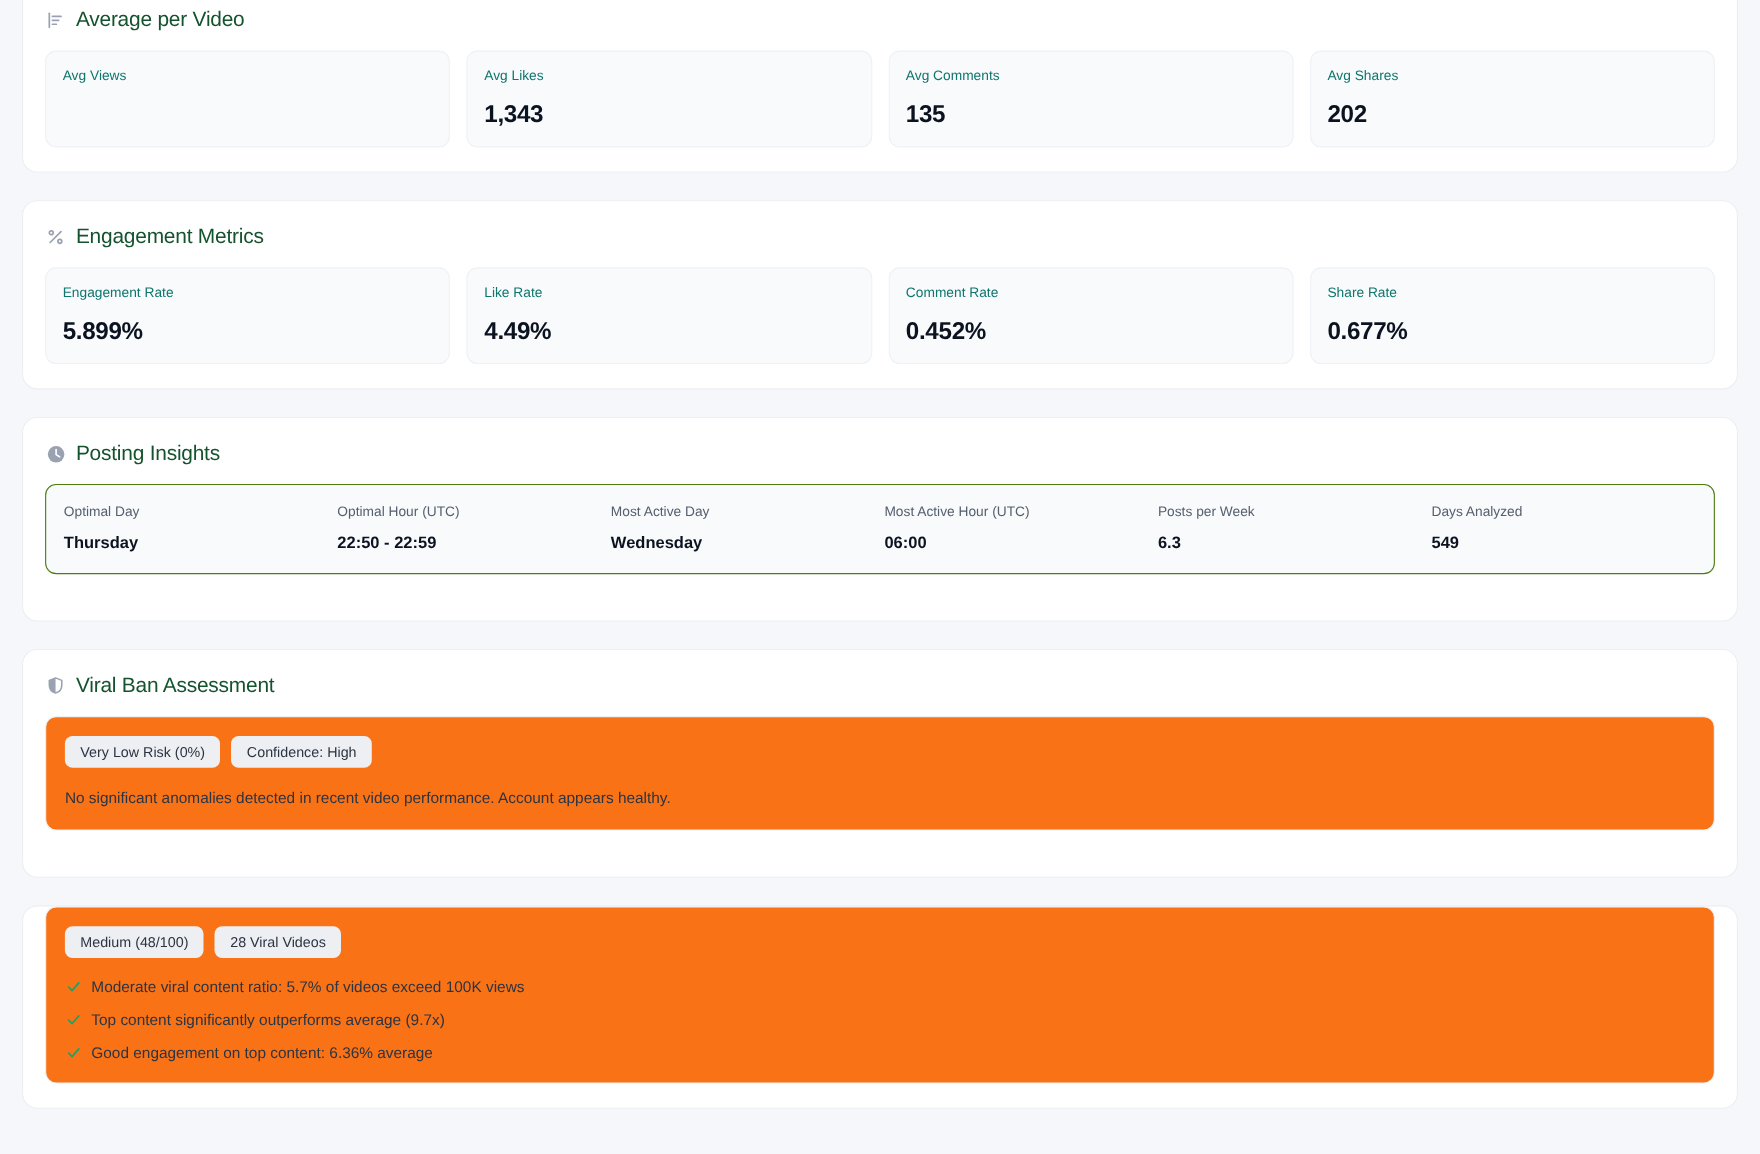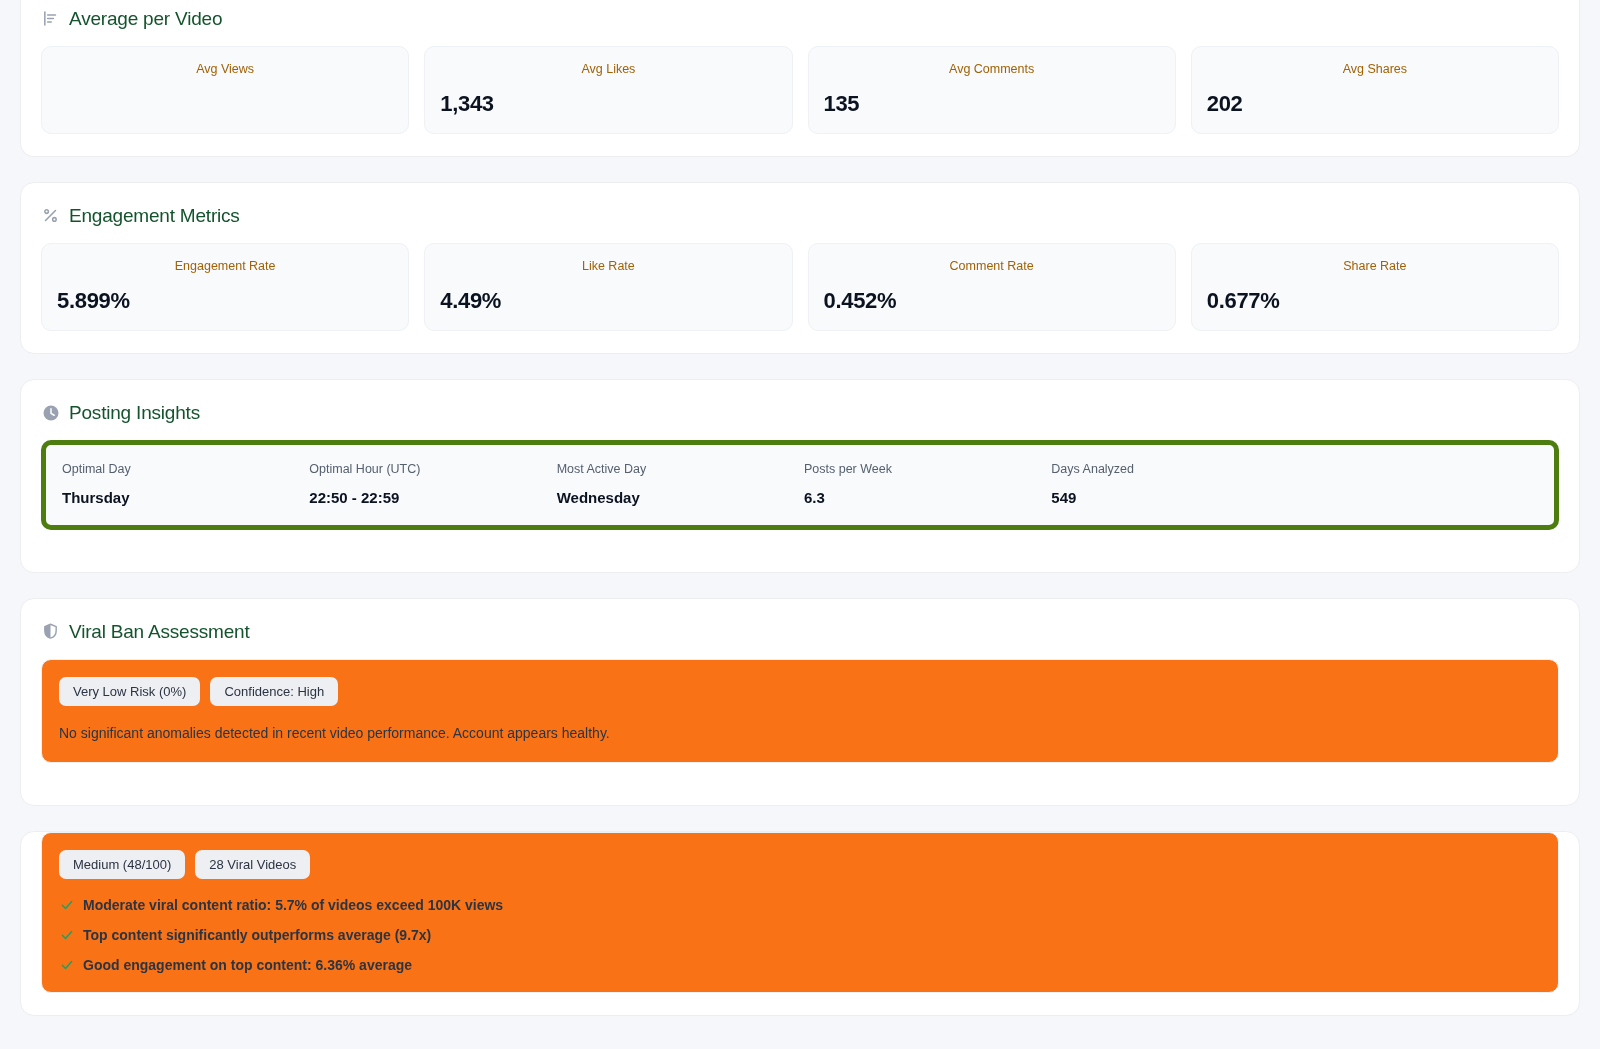--- a/index.html
+++ b/index.html
@@ -71,37 +71,36 @@
   }
   .metric-tile {
     background: #f8fafc;
     border: 1px solid #eef1f5;
     border-radius: 10px;
     padding: 16px 15px 18px 15px;
     min-height: 88px;
   }
   .metric-label {
     font-size: 12.5px;
-    color: #a16207;
+    color: #0f766e;
     line-height: 1;
     margin-bottom: 17px;
-    text-align: center;
   }
   .metric-value {
     font-size: 22px;
     font-weight: 700;
     color: #0b1220;
     line-height: 1;
     letter-spacing: -0.3px;
   }
 
   
   .insights-panel {
     background: #f8fafc;
-    border: 5px solid #4d7c0f;
+    border: 1px solid #4d7c0f;
     border-radius: 10px;
     padding: 18px 16px 20px 16px;
   }
   .insights-grid {
     display: grid;
     grid-template-columns: repeat(6, 1fr);
     gap: 8px;
   }
   .insight-label {
     font-size: 12.5px;
@@ -146,21 +145,20 @@
   }
 
   .insight-list { display: flex; flex-direction: column; gap: 13px; }
   .insight-item {
     display: flex;
     align-items: center;
     gap: 9px;
     font-size: 14px;
     color: #2b3442;
     line-height: 1.2;
-    font-weight: bold;
   }
   .check-icon {
     width: 15px;
     height: 15px;
     flex: 0 0 auto;
     color: #16a36a;
     display: inline-flex;
     align-items: center;
     justify-content: center;
   }
@@ -253,20 +251,24 @@
         </div>
         <div>
           <div class="insight-label">Optimal Hour (UTC)</div>
           <div class="insight-value">22:50 - 22:59</div>
         </div>
         <div>
           <div class="insight-label">Most Active Day</div>
           <div class="insight-value">Wednesday</div>
         </div>
         <div>
+          <div class="insight-label">Most Active Hour (UTC)</div>
+          <div class="insight-value">06:00</div>
+        </div>
+        <div>
           <div class="insight-label">Posts per Week</div>
           <div class="insight-value">6.3</div>
         </div>
         <div>
           <div class="insight-label">Days Analyzed</div>
           <div class="insight-value">549</div>
         </div>
       </div>
     </div>
     <div class="spacer-block"></div>

